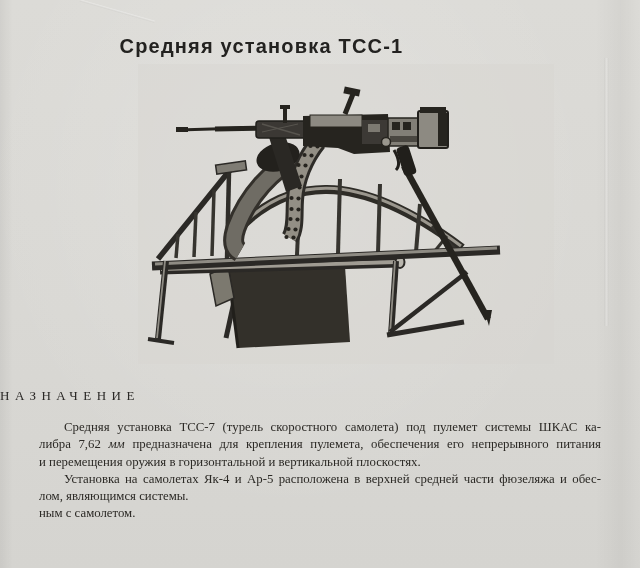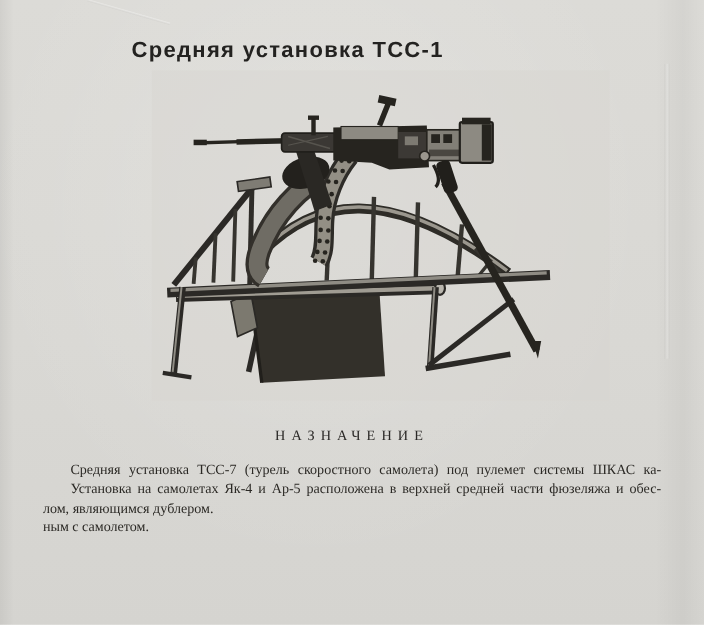--- a/index.html
+++ b/index.html
@@ -17,21 +17,21 @@
     transform:rotate(16deg);opacity:.7}
   .crease-b{top:58px;left:604px;width:5px;height:268px;
     background:linear-gradient(90deg,rgba(0,0,0,0.045),rgba(255,255,255,0.25),rgba(0,0,0,0.03));opacity:.8}
   .page-title{
     position:absolute;top:22px;left:0;width:523px;text-align:center;
     font-family:"Liberation Sans",sans-serif;font-weight:bold;
     font-size:20px;letter-spacing:1.2px;color:#232220;
   }
   figure.photo{position:absolute;top:58px;left:0;margin:0;width:640px;height:320px}
   .section-heading{
-    position:absolute;top:388px;left:0;width:640px;text-align:center;
+    position:absolute;top:388px;left:0;width:640px;text-align:left;
     font-size:13px;letter-spacing:5.5px;font-weight:normal;color:#2a2826;margin:0;
   }
   .bodytext{position:absolute;top:419px;left:39px;width:562px;
     font-size:12.8px;line-height:17.3px;color:#2b2925}
   .ln{white-space:nowrap;text-align:justify;text-align-last:justify;height:17.3px;overflow:visible}
   .ln.short{text-align-last:left}
   .ln.indent{text-indent:25px}
   .it{font-style:italic}
 </style>
 </head>
@@ -157,19 +157,21 @@
       <rect x="399" y="88" width="13" height="30" rx="4" fill="#211f1b" transform="rotate(-18 405 100)"></rect>
       <path d="M394,92 q8,14 2,20" stroke="#211f1b" stroke-width="3" fill="none"></path>
     </g>
   </svg>
 </figure>
 
 <h2 class="section-heading">НАЗНАЧЕНИЕ</h2>
 
 <div class="bodytext">
   <div class="ln indent">Средняя установка ТСС-7 (турель скоростного самолета) под пулемет системы ШКАС ка-</div>
+  <div class="ln"><span>либра 7,62 </span><span class="it">мм</span><span> предназначена для крепления пулемета, обеспечения его непрерывного питания</span></div>
+  <div class="ln short">и перемещения оружия в горизонтальной и вертикальной плоскостях.</div>
 
   <div class="ln indent">Установка на самолетах Як-4 и Ар-5 расположена в верхней средней части фюзеляжа и обес-</div>
 
-  <div class="ln short">лом, являющимся дублером.</div>
+  <div class="ln short">лом, являющимся системы.</div>
 
   <div class="ln short">ным с самолетом.</div>
 </div>
 
 </body></html>

